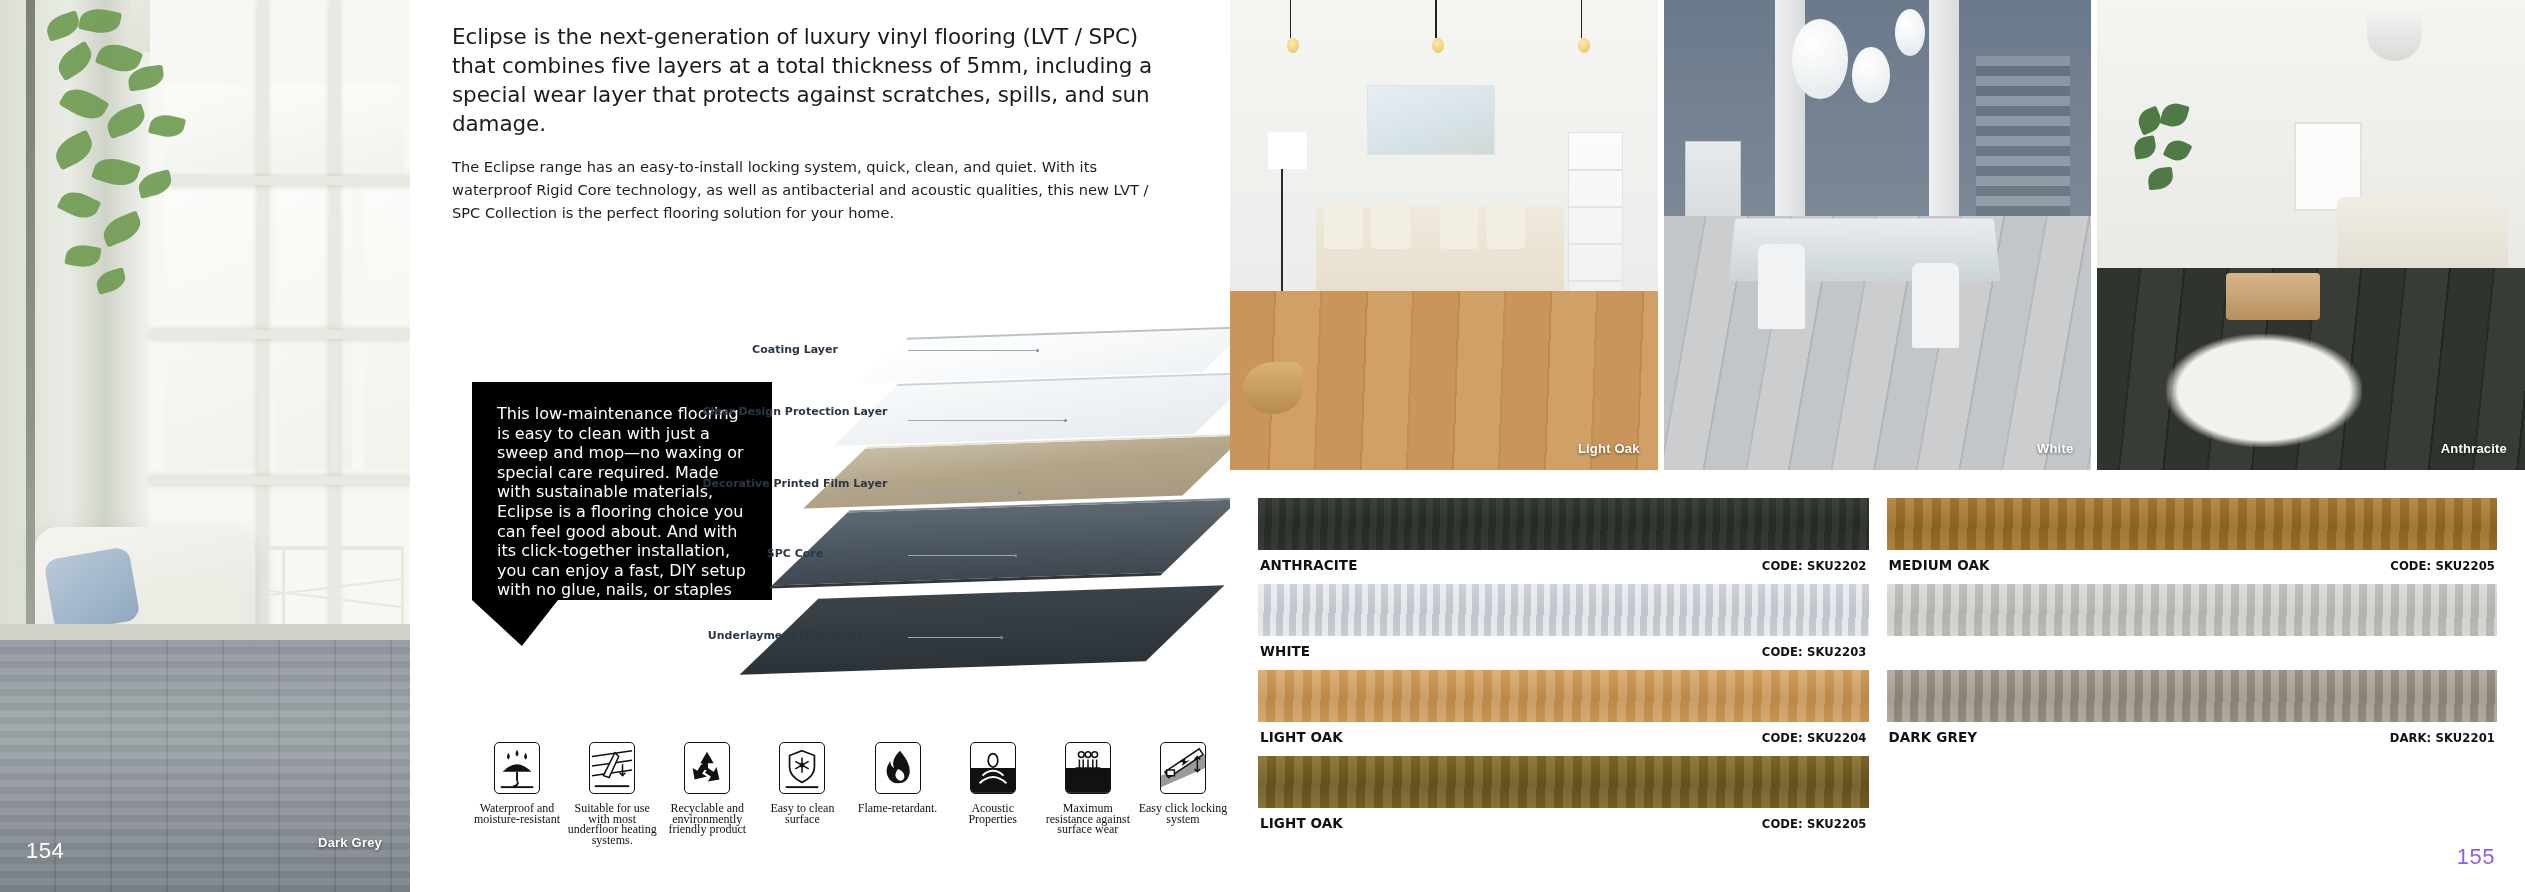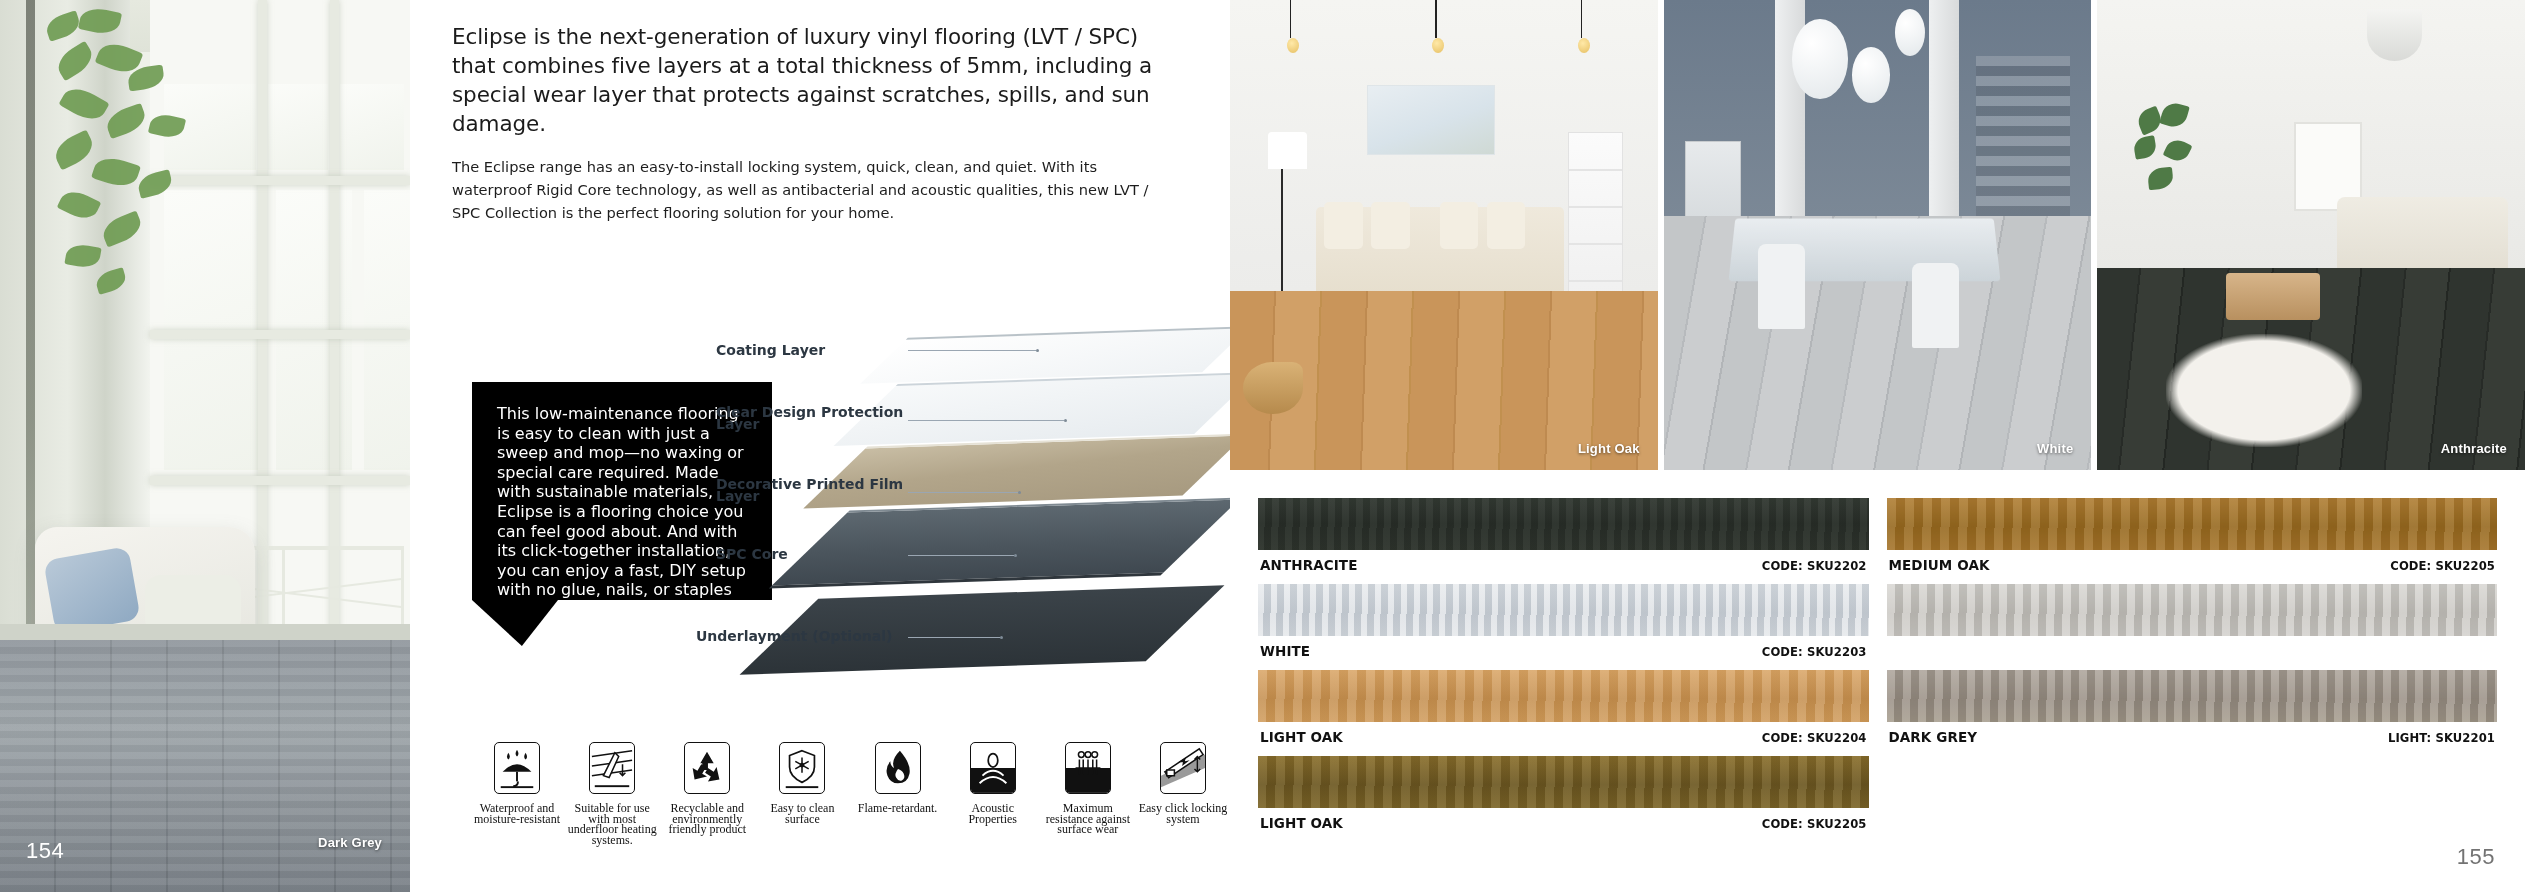--- a/index.html
+++ b/index.html
@@ -51,21 +51,21 @@
   .hp-railing { position:absolute; left:170px; right:6px; bottom:250px; height:96px; }
   .hp-railing i { position:absolute; background:#e6e9e0; }
 
   .caption-photo {
     position:absolute; color:#fff; font-weight:bold; font-size:13px; letter-spacing:.2px;
     text-shadow:0 1px 3px rgba(0,0,0,.55); z-index:6;
   }
   .page-num {
     position:absolute; color:#fff; font-size:22px; letter-spacing:.5px; z-index:7;
   }
-  .page-num.right { color:#737373; }
+  .page-num.right { color:#8b5cf6; }
 
   
   .lp-content { position:absolute; left:452px; top:0; width:778px; height:892px; }
 
   .logo { position:relative; width:330px; height:92px; margin-top:34px; }
   .logo-word { font-size:0; line-height:0; position:relative; height:74px; }
   .logo-text {
     font-family:"DejaVu Sans", sans-serif; font-weight:bold; font-size:86px; line-height:74px;
     letter-spacing:-5px;
   }
@@ -99,22 +99,22 @@
   .quote-box p { font-size:16px; line-height:19.6px; font-family:"DejaVu Sans", sans-serif; }
   .quote-tail {
     position:absolute; left:20px; top:600px; width:86px; height:46px; background:#000;
     clip-path:polygon(0 0, 100% 0, 58% 100%);
   }
 
   
   .diagram { position:absolute; left:224px; top:330px; width:552px; height:370px; }
   .dg-labels { position:absolute; left:0; top:0; width:230px; height:100%; }
   .dg-label {
-    position:absolute; right:0; text-align:left; color:#2c3742;
-    font-size:14px; line-height:12.4px; font-weight:bold;
+    position:absolute; right:16px; text-align:center; color:#2c3742;
+    font-size:11px; line-height:12.4px; font-weight:bold;
     font-family:"DejaVu Sans", sans-serif; width:190px;
   }
   .dg-leader { position:absolute; height:1px; background:#9aa6b2; }
   .dg-dot { position:absolute; width:3px; height:3px; border-radius:50%; background:#7e8b97; }
 
   .slab { position:absolute; }
   .slab-top { 
     left:214px; top:2px; width:330px; height:46px;
     background:linear-gradient(165deg, rgba(255,255,255,.92), rgba(226,232,236,.55));
     transform:skewX(-46deg) skewY(-2deg); border-top:2px solid #b9c2c8;
@@ -574,21 +574,21 @@
         <div class="swatch-row">
           <span class="swatch-name">LIGHT OAK</span>
           <span class="swatch-code">CODE: SKU2204</span>
         </div>
       </div>
 
       <div class="swatch-cell">
         <div class="swatch-img sw-darkgrey"></div>
         <div class="swatch-row">
           <span class="swatch-name">DARK GREY</span>
-          <span class="swatch-code">LIGHT: SKU2201</span>
+          <span class="swatch-code">DARK: SKU2201</span>
         </div>
       </div>
 
       <div class="swatch-cell">
         <div class="swatch-img sw-darkoak"></div>
         <div class="swatch-row">
           <span class="swatch-name">LIGHT OAK</span>
           <span class="swatch-code">CODE: SKU2205</span>
         </div>
       </div>

